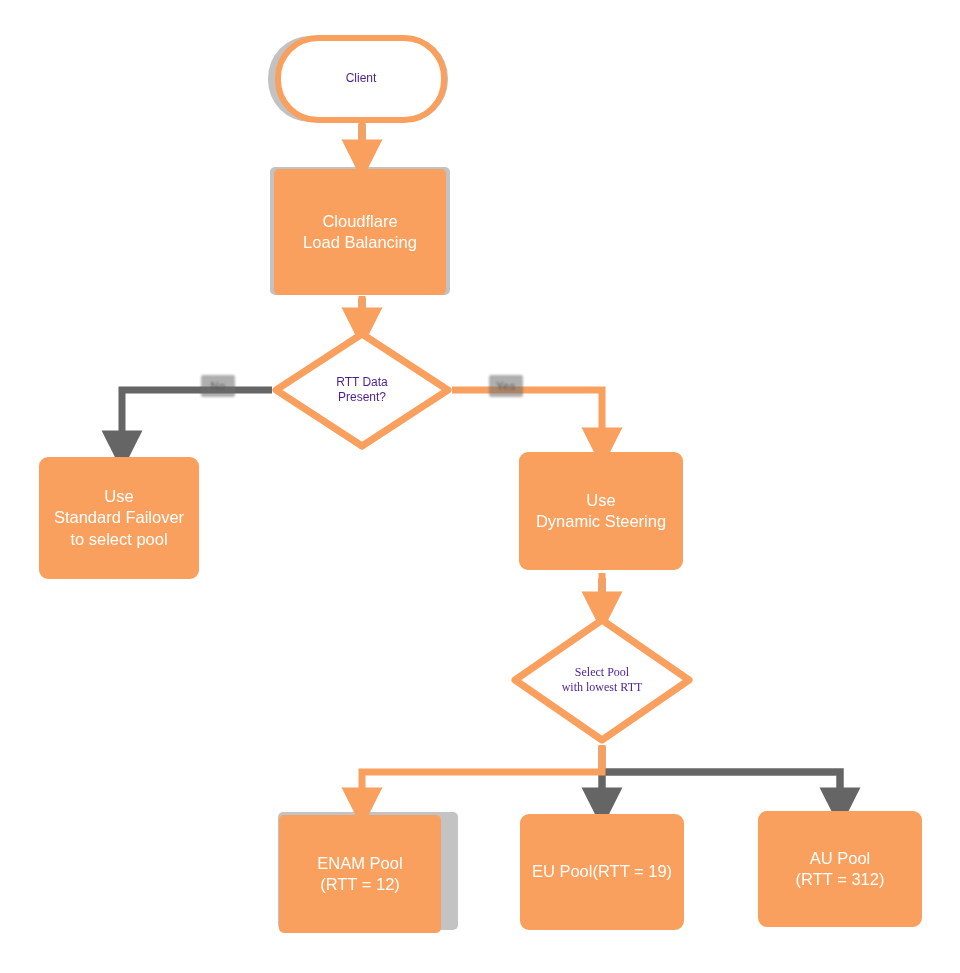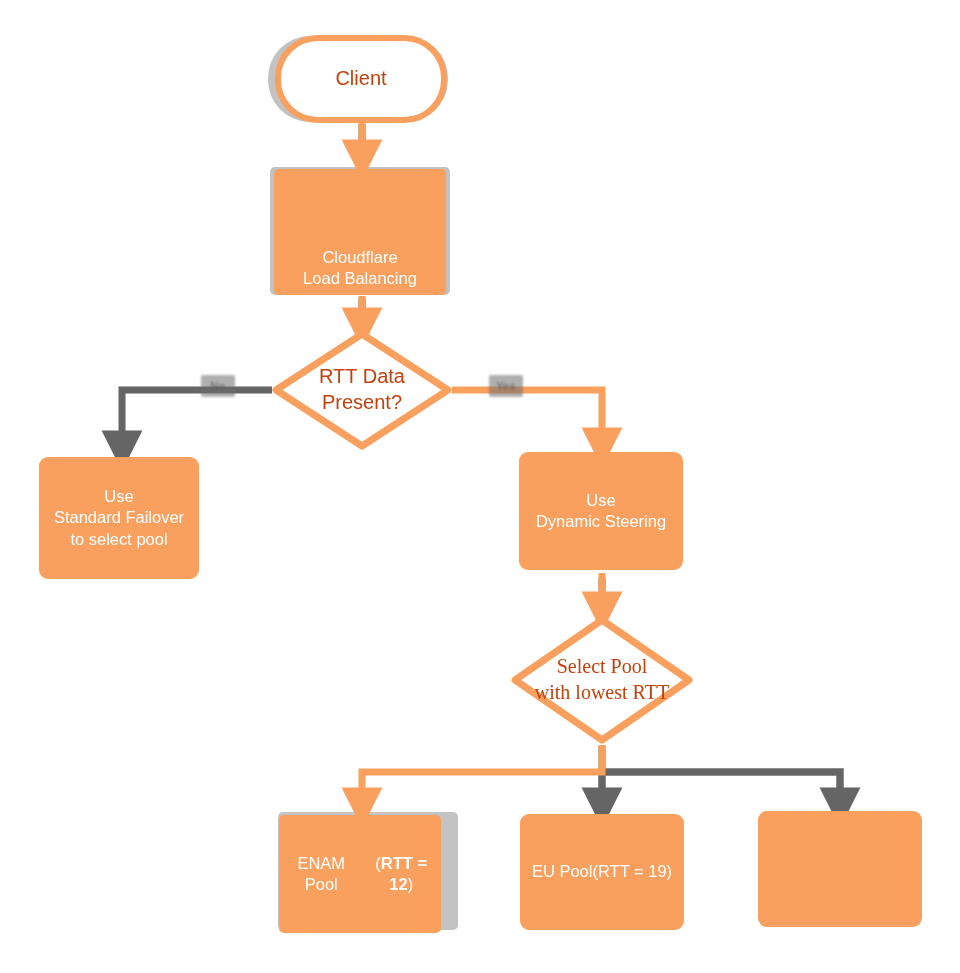--- a/index.html
+++ b/index.html
@@ -25,23 +25,23 @@
   .node-label {
     position: absolute;
     display: flex;
     align-items: center;
     justify-content: center;
     text-align: center;
     pointer-events: none;
     white-space: pre-line;
     line-height: 1.28;
   }
-  .lbl-dark { color: #c2410c; font-size: 20px; }
+  .lbl-dark { color: #4c1d95; font-size: 12px; }
   .lbl-light { color: #ffffff; font-size: 16.5px; }
-  .lbl-bold-part { font-weight: bold; }
+  .lbl-bold-part { font-weight: normal; }
   .edge-label {
     position: absolute;
     display: flex;
     align-items: center;
     justify-content: center;
     font-size: 11px;
     color: #5c5c5c;
     background: rgba(110,110,110,0.55);
     filter: blur(1.1px);
     border-radius: 2px;
@@ -128,44 +128,48 @@
       <rect x="280" y="816" width="160" height="116" rx="4" fill="#f9a05e" stroke="#f9a05e" stroke-width="2"></rect>
 
       <rect x="521" y="815" width="162" height="114" rx="8" fill="#f9a05e" stroke="#f9a05e" stroke-width="2"></rect>
 
       <rect x="759" y="812" width="162" height="114" rx="8" fill="#f9a05e" stroke="#f9a05e" stroke-width="2"></rect>
     </g>
   </svg>
 
   <div class="node-label lbl-dark" style="left:278px; top:38px; width:166px; height:82px;">Client</div>
 
-  <div class="node-label lbl-light" style="left:275px; top:170px; width:170px; height:124px;margin-top:36px;">Cloudflare
+  <div class="node-label lbl-light" style="left:275px; top:170px; width:170px; height:124px;">Cloudflare
 Load Balancing</div>
 
   <div class="node-label lbl-dark" style="left:282px; top:350px; width:160px; height:80px;text-align:center;">RTT Data
 Present?</div>
 
   <div class="node-label lbl-light" style="left:40px; top:458px; width:158px; height:120px;">Use
 Standard Failover
 to select pool</div>
 
   <div class="node-label lbl-light" style="left:520px; top:453px; width:162px; height:116px;">Use
 Dynamic Steering</div>
 
   <div class="node-label lbl-dark" style="left:516px; top:640px; width:172px; height:80px;font-family:Liberation Serif, serif;">Select Pool
 with lowest RTT</div>
 
-  <div class="node-label lbl-light" style="left:280px; top:816px; width:160px; height:116px; flex-direction:row;">
+  <div class="node-label lbl-light" style="left:280px; top:816px; width:160px; height:116px; flex-direction:column;">
     <span>ENAM Pool</span>
     <span><span>(</span><span class="lbl-bold-part">RTT = 12</span><span>)</span></span>
   </div>
 
   <div class="node-label lbl-light" style="left:521px; top:815px; width:162px; height:114px; flex-direction:row;">
     <span>EU Pool</span>
     <span><span>(</span><span>RTT = 19</span><span>)</span></span>
   </div>
 
+  <div class="node-label lbl-light" style="left:759px; top:812px; width:162px; height:114px; flex-direction:column;">
+    <span>AU Pool</span>
+    <span><span>(</span><span>RTT = 312</span><span>)</span></span>
+  </div>
 
   <div class="edge-label" style="left:201px; top:375px; width:34px; height:22px;">No</div>
 
   <div class="edge-label" style="left:489px; top:375px; width:34px; height:22px;">Yes</div>
 
 </div>
 
 </body></html>

